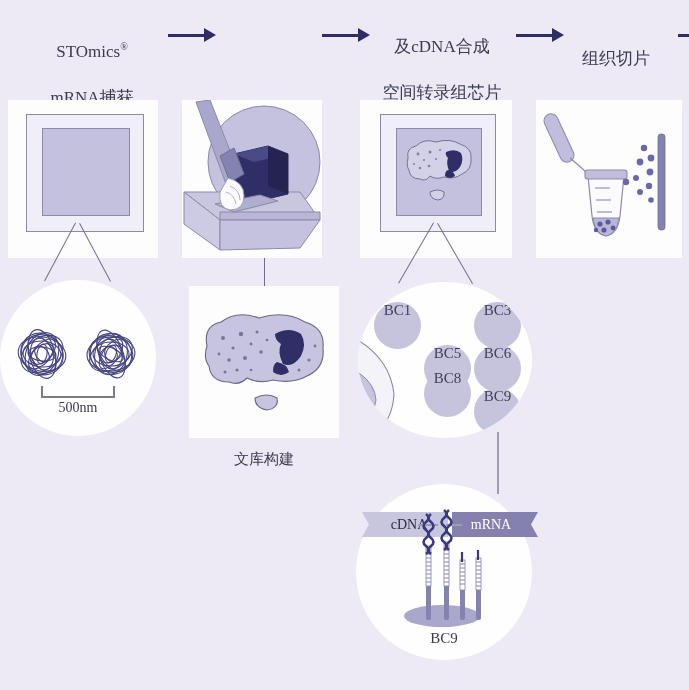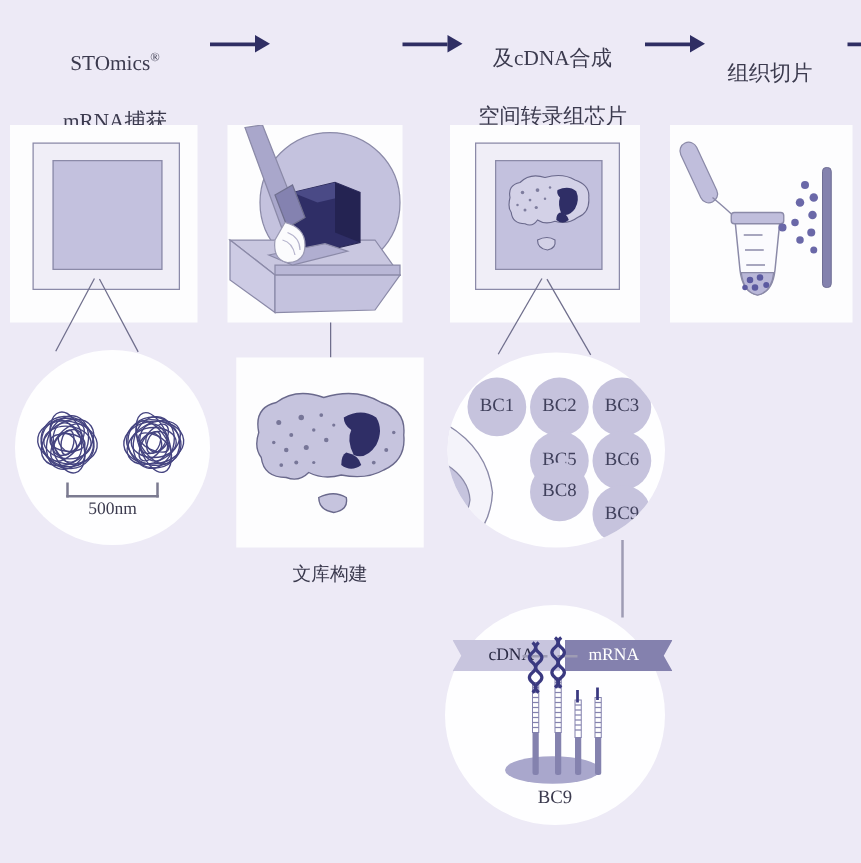--- a/index.html
+++ b/index.html
@@ -47,21 +47,21 @@
   .scalebar{position:absolute;}
   .scalebar .bar{position:absolute;background:#7b7a90;}
   .scalebar .lab{
     position:absolute;width:100%;text-align:center;
     color:#3b3a4e;font-size:14px;
   }
 
   .bc{
     position:absolute;width:47px;height:47px;border-radius:50%;
     background:#c6c3dd;color:#40405c;font-size:15px;
-    display:flex;align-items:center;justify-content:center;
+    display:flex;justify-content:center;
   }
   .bcline{position:absolute;background:#9e9cb4;}
 
   .ribbon{
     position:absolute;height:25px;display:flex;align-items:center;
     justify-content:center;font-size:14px;color:#2b2b45;
   }
   .ribbon.left{
     background:#c8c5de;
     clip-path:polygon(0 0,100% 0,100% 100%,0 100%,7px 50%);
@@ -119,21 +119,21 @@
   </div>
 
   <div class="panel" style="left:8px;top:100px;width:150px;width:150px;height:158px;">
     <div class="chip-outer" style="left:18px;top:14px;width:116px;height:116px;"></div>
     <div class="chip-inner" style="left:34px;top:28px;width:86px;height:86px;"></div>
   </div>
 
   <div class="connector" style="left:76px;top:223px;width:66px;height:1.2px;transform:rotate(118deg);"></div>
   <div class="connector" style="left:80px;top:223px;width:66px;height:1.2px;transform:rotate(62deg);"></div>
 
-  <div class="bigcircle" style="left:12px;top:280px;width:156px;height:156px;">
+  <div class="bigcircle" style="left:0;top:280px;width:156px;height:156px;">
     <svg width="156" height="156" viewBox="0 0 156 156">
       <g fill="none" stroke="#3b3a7a" stroke-width="1.1" opacity="0.95">
         <g transform="translate(42,74)">
           <ellipse rx="24" ry="17" transform="rotate(10)"></ellipse>
           <ellipse rx="22" ry="20" transform="rotate(40)"></ellipse>
           <ellipse rx="25" ry="13" transform="rotate(75)"></ellipse>
           <ellipse rx="19" ry="21" transform="rotate(112)"></ellipse>
           <ellipse rx="23" ry="16" transform="rotate(145)"></ellipse>
           <ellipse rx="16" ry="22" transform="rotate(20)"></ellipse>
           <ellipse rx="20" ry="11" transform="rotate(60)"></ellipse>
@@ -254,23 +254,20 @@
   <div class="bigcircle" style="left:358px;top:282px;width:174px;height:156px;overflow:hidden;">
     <svg width="174" height="156" viewBox="0 0 174 156" style="position:absolute;left:0;top:0;">
       <path d="M-40,42 Q30,60 36,112 Q34,152 -10,170 L-60,170 Z" fill="#f4f3fa" stroke="#8b8aa8" stroke-width="1.1"></path>
       <path d="M-46,74 Q16,86 18,118 Q14,146 -24,152 L-52,148 Z" fill="#c6c4de" stroke="#8b8aa8" stroke-width="1"></path>
       <path d="M-40,92 Q6,100 8,120 Q4,138 -24,138 L-44,132 Z" fill="#9b99c4" stroke="#8482ae" stroke-width="0.8"></path>
     </svg>
 
     <div class="bc" style="left:16px;top:20px;">
       <span>BC1</span>
     </div>
-    <div class="bc" style="left:66px;top:20px;">
-      <span>BC2</span>
-    </div>
     <div class="bc" style="left:116px;top:20px;">
       <span>BC3</span>
     </div>
 
     <div class="bc" style="left:66px;top:63px;">
       <span>BC5</span>
     </div>
     <div class="bc" style="left:116px;top:63px;">
       <span>BC6</span>
     </div>

